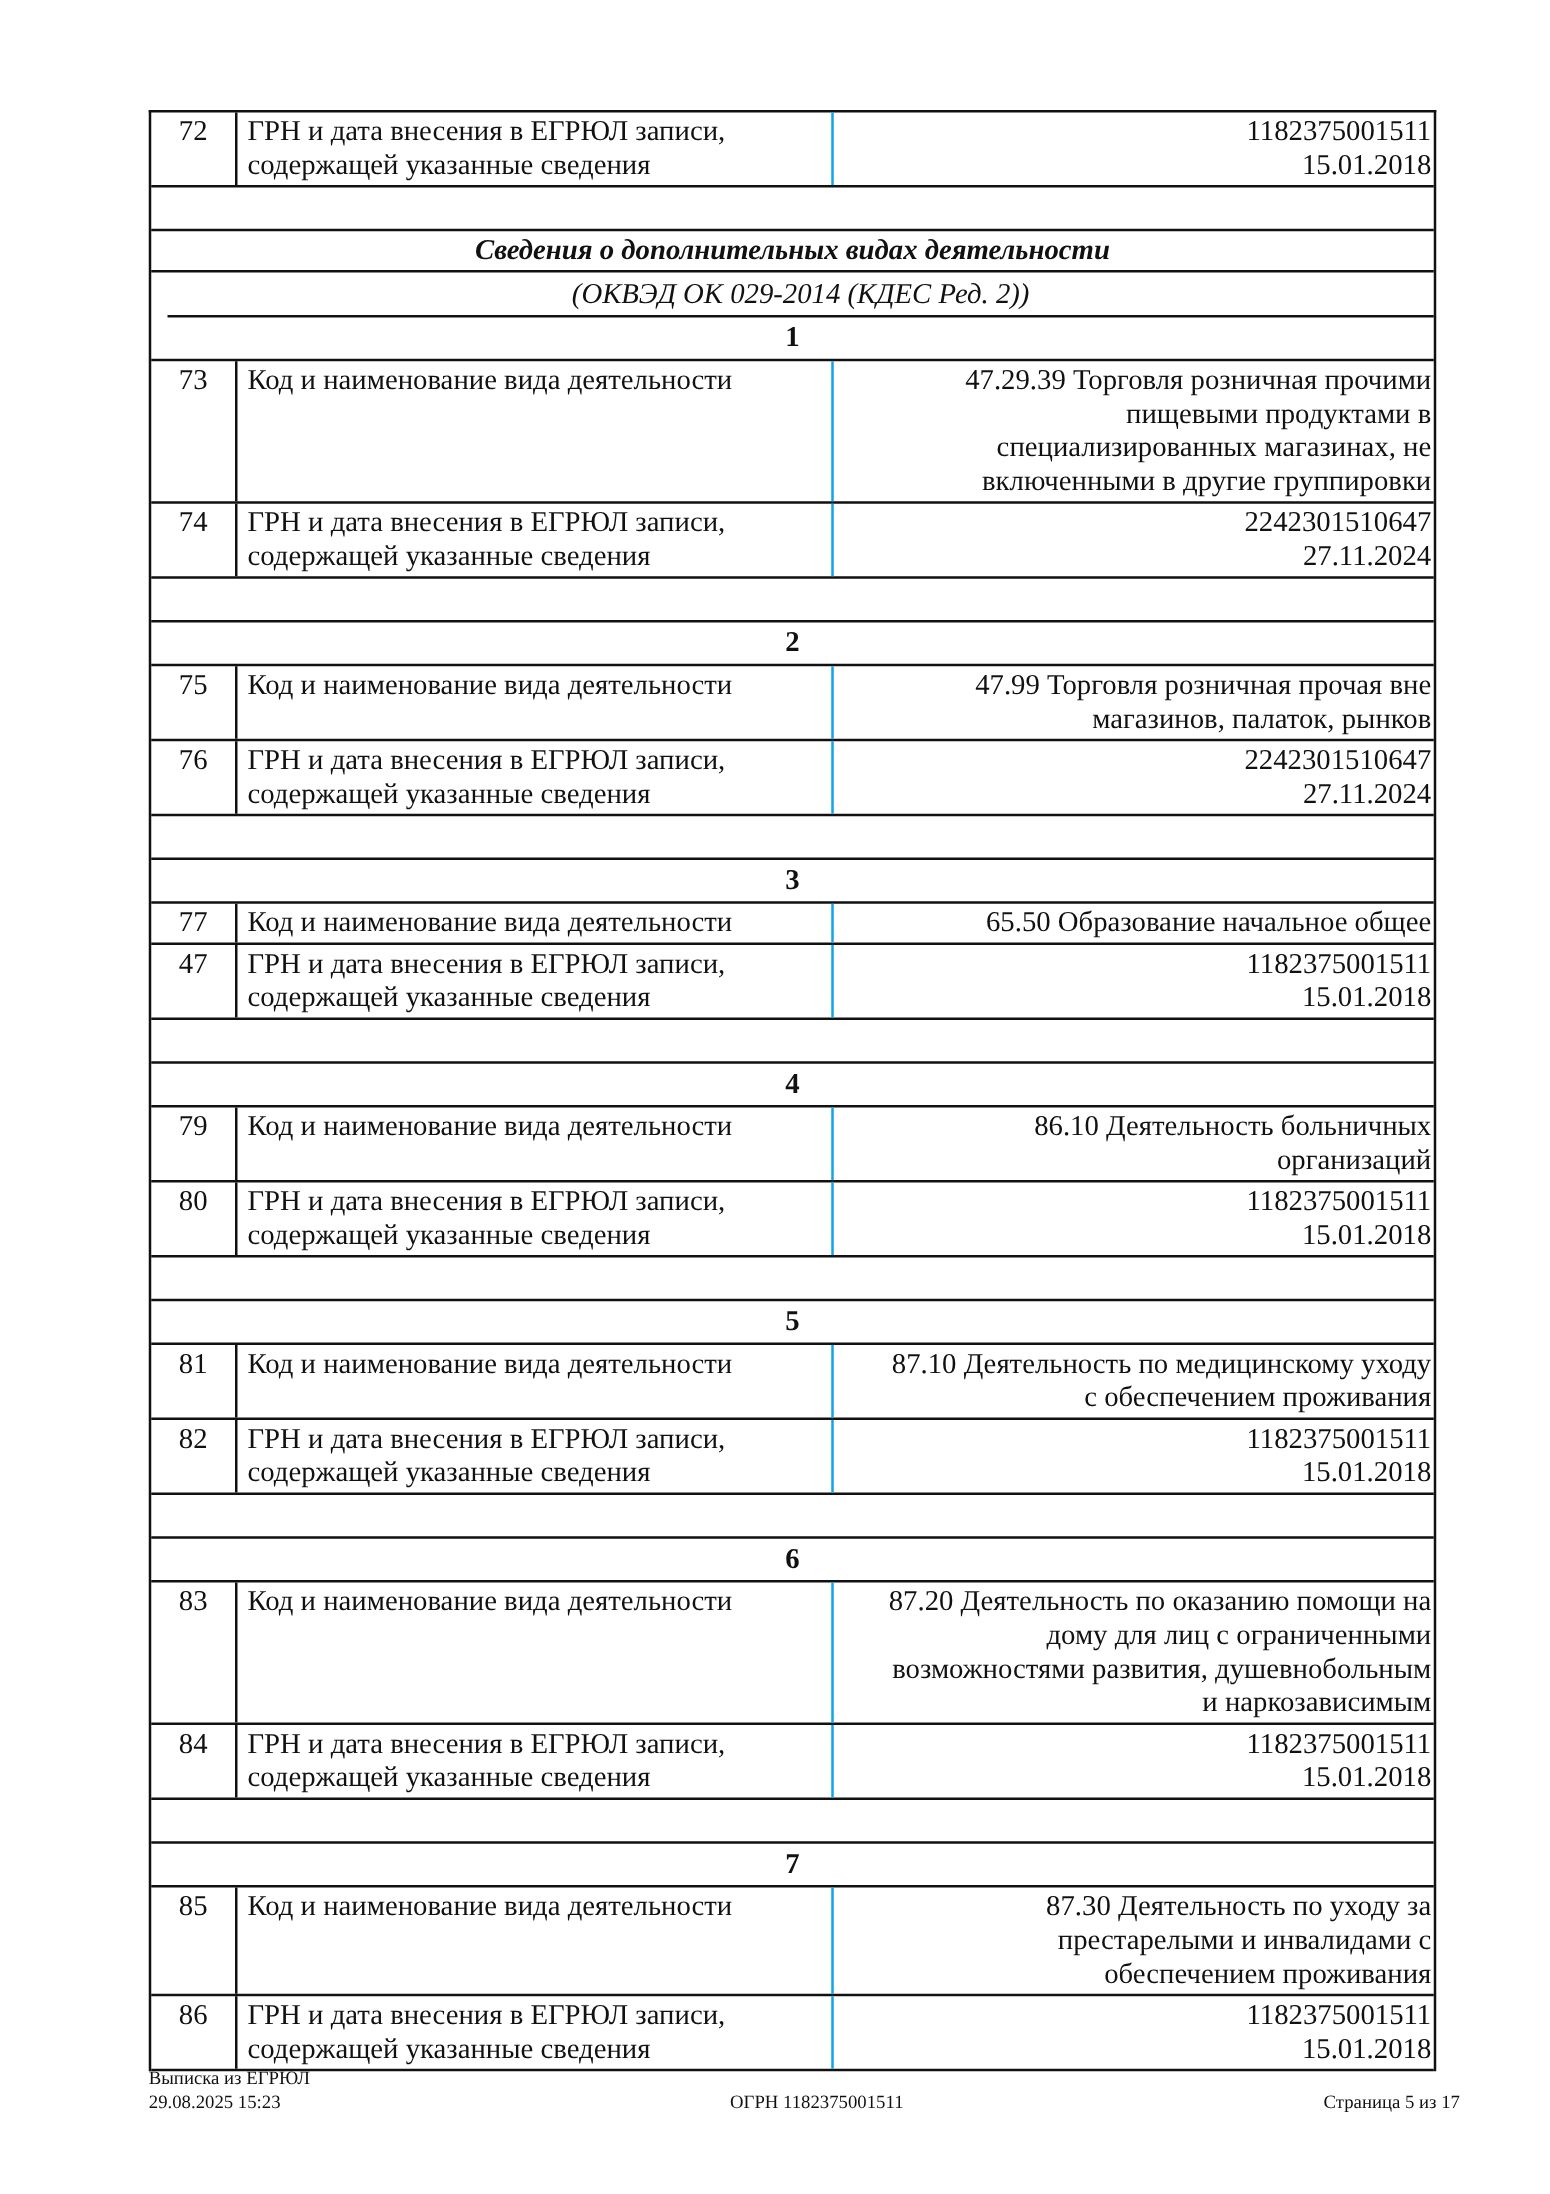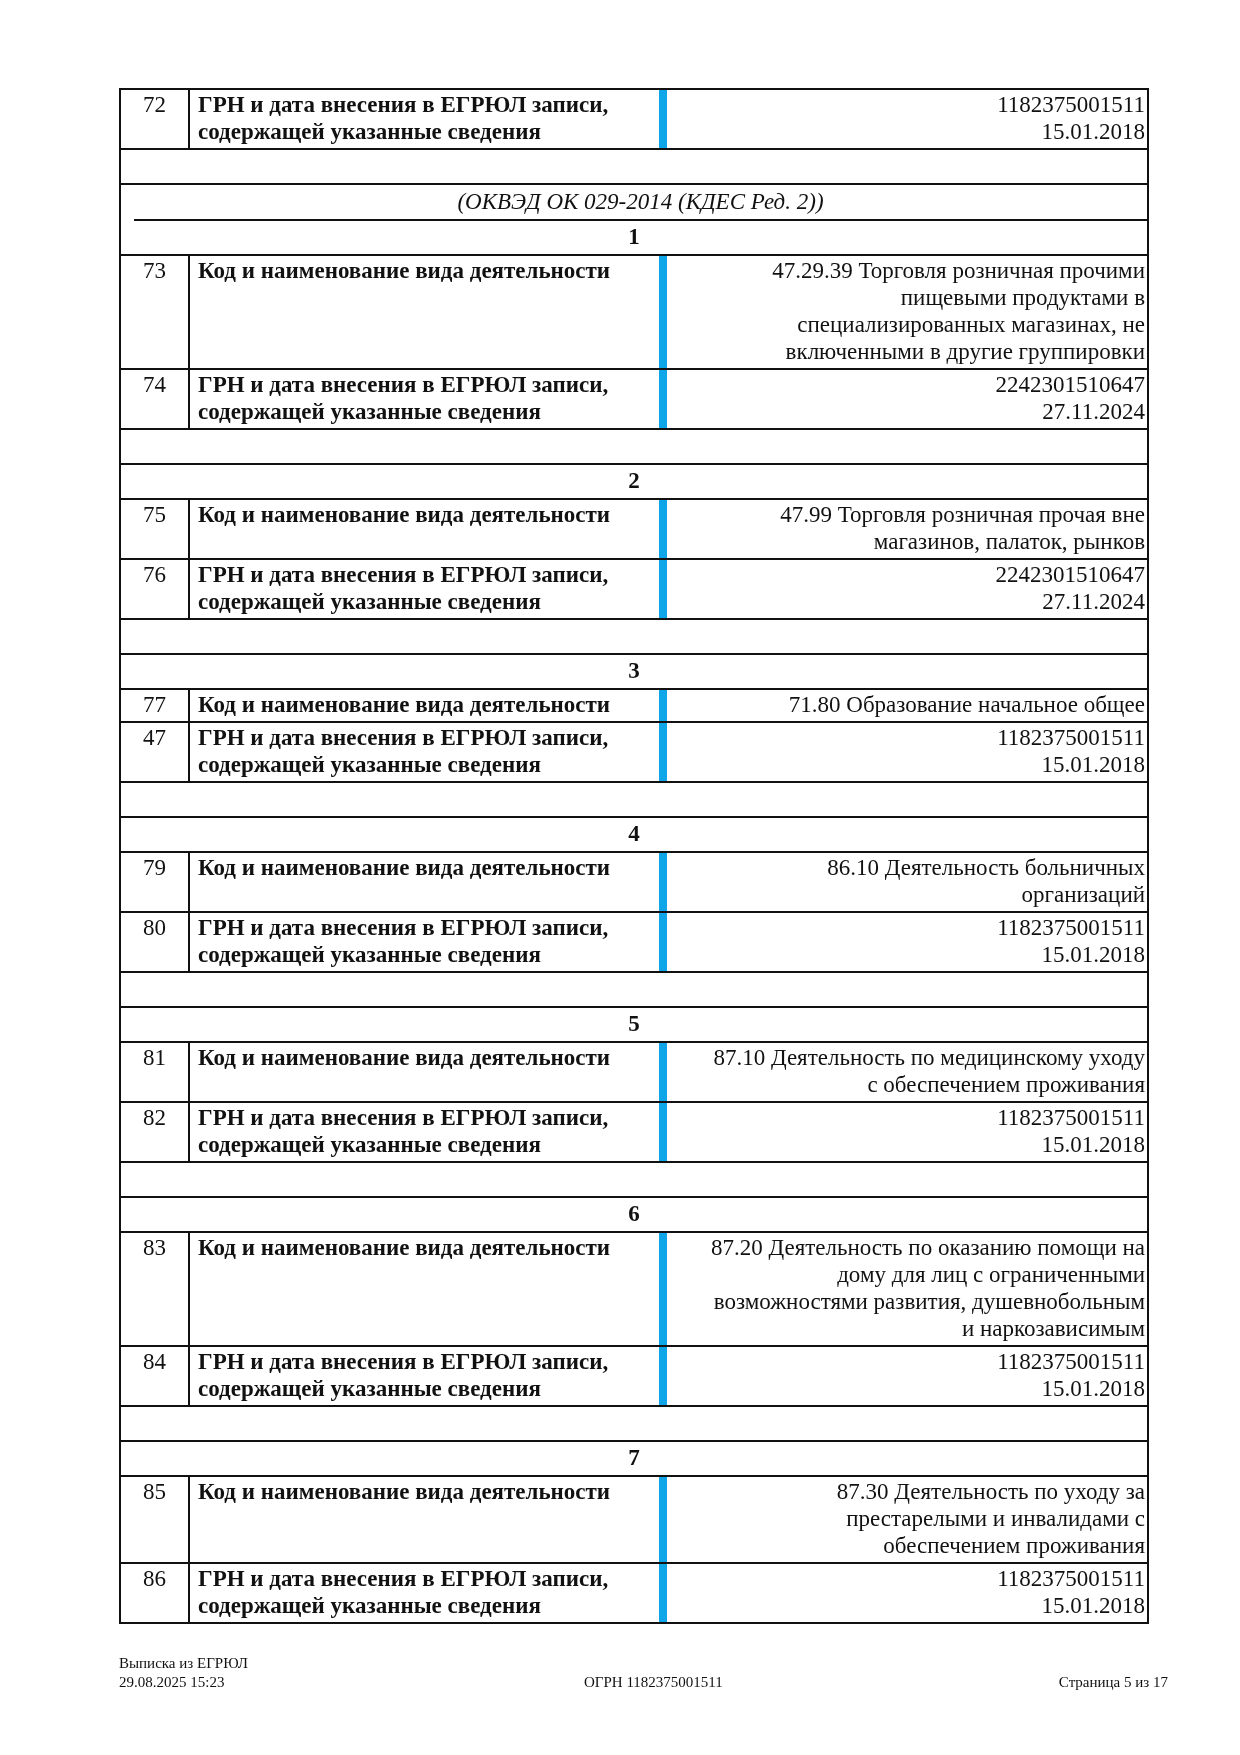--- a/index.html
+++ b/index.html
@@ -21,21 +21,21 @@
     line-height: 27px;
   }
   .row { border-bottom: 2px solid #111111; }
   .data-row { display: grid; grid-template-columns: 69px 477px 1fr; }
   .cell { padding: 1px 8px 3px 8px; white-space: pre-line; }
   .cell.num {
     text-align: center;
     padding-left: 2px; padding-right: 2px;
     border-right: 2px solid #111111;
   }
-  .cell.label { border-right: 8px solid #0ea5e9; font-weight: bold; }
+  .cell.label { border-right: 2px solid #0ea5e9; }
   .cell.value { padding-left: 6px; padding-right: 2px; text-align: right; }
   .row.spacer { height: 35px; }
   .row.section-title {
     text-align: center;
     font-weight: bold;
     font-style: italic;
     padding: 1px 0 3px 0;
   }
   .row.section-subtitle {
     text-align: center;
@@ -70,20 +70,21 @@
   <div class="row data-row">
     <div class="cell num">72</div>
     <div class="cell label">ГРН и дата внесения в ЕГРЮЛ записи,
 содержащей указанные сведения</div>
     <div class="cell value">1182375001511
 15.01.2018</div>
   </div>
 
   <div class="row spacer"></div>
 
+  <div class="row section-title">Сведения о дополнительных видах деятельности</div>
 
   <div class="row section-subtitle">(ОКВЭД ОК 029-2014 (КДЕС Ред. 2))</div>
 
   <div id="entries">
       <div class="row entry-index">1</div>
       <div class="row data-row">
         <div class="cell num">73</div>
         <div class="cell label">Код и наименование вида деятельности</div>
         <div class="cell value">47.29.39 Торговля розничная прочими
 пищевыми продуктами в
@@ -110,21 +111,21 @@
         <div class="cell label">ГРН и дата внесения в ЕГРЮЛ записи,
 содержащей указанные сведения</div>
         <div class="cell value">2242301510647
 27.11.2024</div>
       </div>
       <div class="row spacer"></div>
       <div class="row entry-index">3</div>
       <div class="row data-row">
         <div class="cell num">77</div>
         <div class="cell label">Код и наименование вида деятельности</div>
-        <div class="cell value">71.80 Образование начальное общее</div>
+        <div class="cell value">65.50 Образование начальное общее</div>
       </div>
       <div class="row data-row">
         <div class="cell num">47</div>
         <div class="cell label">ГРН и дата внесения в ЕГРЮЛ записи,
 содержащей указанные сведения</div>
         <div class="cell value">1182375001511
 15.01.2018</div>
       </div>
       <div class="row spacer"></div>
       <div class="row entry-index">4</div>

